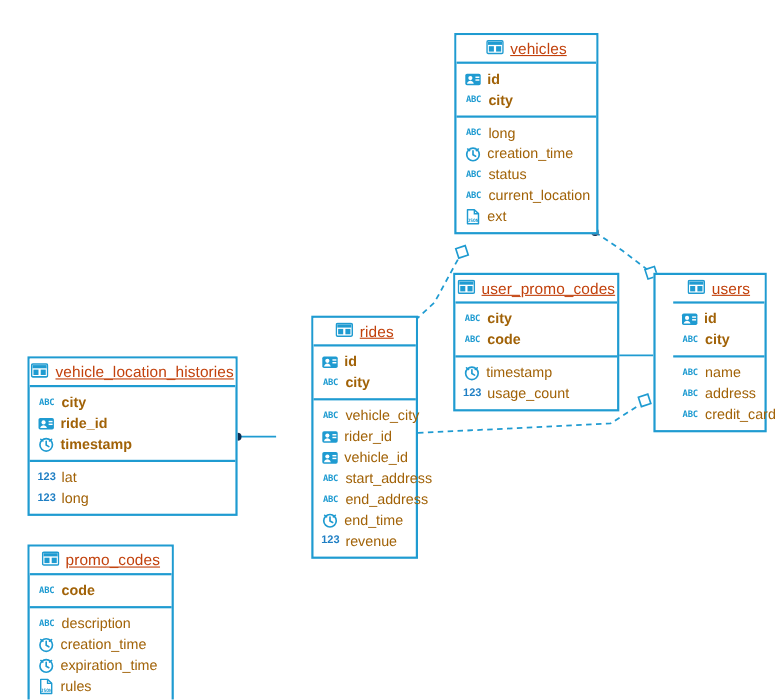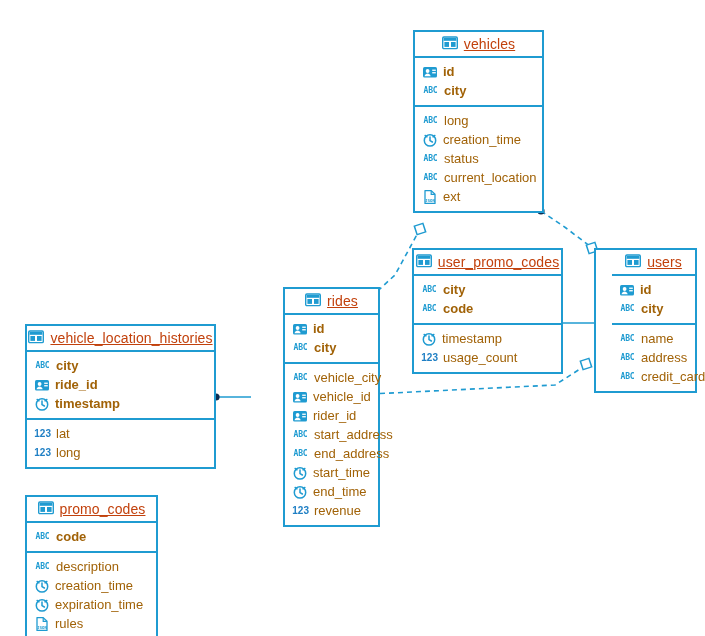--- a/index.html
+++ b/index.html
@@ -100,21 +100,21 @@
     text-align: center;
   }
   .ic-num {
     width: 17px;
     height: 13px;
     font-family: "Liberation Sans", sans-serif;
     font-size: 10px;
     font-weight: bold;
     color: #1f7fc4;
     line-height: 13px;
-    text-align: right;
+    text-align: left;
   }
 </style>
 </head>
 <body>
 
 <div id="canvas">
 
   <svg id="edges" viewBox="0 0 705 636" xmlns="http://www.w3.org/2000/svg">
       <g>
         <path d="M 371,297 L 395,275 L 420,229" fill="none" stroke="#1f9bd1" stroke-width="1.6" stroke-dasharray="5 4"></path>
@@ -331,52 +331,41 @@
           <div class="field">
             <span class="ic">
               <svg width="16" height="16" viewBox="0 0 16 16">
                 <rect x="1" y="3" width="14" height="10.5" rx="1.6" fill="#1f9bd1"></rect>
                 <circle cx="5.6" cy="7" r="1.9" fill="#ffffff"></circle>
                 <path d="M2.5 12.2c0.5-1.9 1.8-2.7 3.1-2.7s2.6 0.8 3.1 2.7z" fill="#ffffff"></path>
                 <rect x="10.2" y="5.6" width="3.6" height="1.3" fill="#ffffff"></rect>
                 <rect x="10.2" y="8.1" width="3.6" height="1.3" fill="#ffffff"></rect>
               </svg>
             </span>
+            <span class="fname">rider_id</span>
+          </div>
+          <div class="field">
+            <span class="ic">
+              <svg width="16" height="16" viewBox="0 0 16 16">
+                <rect x="1" y="3" width="14" height="10.5" rx="1.6" fill="#1f9bd1"></rect>
+                <circle cx="5.6" cy="7" r="1.9" fill="#ffffff"></circle>
+                <path d="M2.5 12.2c0.5-1.9 1.8-2.7 3.1-2.7s2.6 0.8 3.1 2.7z" fill="#ffffff"></path>
+                <rect x="10.2" y="5.6" width="3.6" height="1.3" fill="#ffffff"></rect>
+                <rect x="10.2" y="8.1" width="3.6" height="1.3" fill="#ffffff"></rect>
+              </svg>
+            </span>
             <span class="fname">vehicle_id</span>
           </div>
           <div class="field">
-            <span class="ic">
-              <svg width="16" height="16" viewBox="0 0 16 16">
-                <rect x="1" y="3" width="14" height="10.5" rx="1.6" fill="#1f9bd1"></rect>
-                <circle cx="5.6" cy="7" r="1.9" fill="#ffffff"></circle>
-                <path d="M2.5 12.2c0.5-1.9 1.8-2.7 3.1-2.7s2.6 0.8 3.1 2.7z" fill="#ffffff"></path>
-                <rect x="10.2" y="5.6" width="3.6" height="1.3" fill="#ffffff"></rect>
-                <rect x="10.2" y="8.1" width="3.6" height="1.3" fill="#ffffff"></rect>
-              </svg>
-            </span>
-            <span class="fname">rider_id</span>
-          </div>
-          <div class="field">
             <span class="ic ic-abc">ABC</span>
             <span class="fname">start_address</span>
           </div>
           <div class="field">
             <span class="ic ic-abc">ABC</span>
             <span class="fname">end_address</span>
-          </div>
-          <div class="field">
-            <span class="ic">
-              <svg width="16" height="16" viewBox="0 0 16 16">
-                <circle cx="8" cy="8.4" r="5.7" fill="#ffffff" stroke="#1f9bd1" stroke-width="1.5"></circle>
-                <path d="M8 5.1V8.6L10.4 10" fill="none" stroke="#1f9bd1" stroke-width="1.5" stroke-linecap="round"></path>
-                <path d="M3.1 3.4 L5.0 4.9" stroke="#1f9bd1" stroke-width="1.4" stroke-linecap="round"></path>
-                <path d="M12.9 3.4 L11.0 4.9" stroke="#1f9bd1" stroke-width="1.4" stroke-linecap="round"></path>
-              </svg>
-            </span>
-            <span class="fname">start_time</span>
           </div>
           <div class="field">
             <span class="ic">
               <svg width="16" height="16" viewBox="0 0 16 16">
                 <circle cx="8" cy="8.4" r="5.7" fill="#ffffff" stroke="#1f9bd1" stroke-width="1.5"></circle>
                 <path d="M8 5.1V8.6L10.4 10" fill="none" stroke="#1f9bd1" stroke-width="1.5" stroke-linecap="round"></path>
                 <path d="M3.1 3.4 L5.0 4.9" stroke="#1f9bd1" stroke-width="1.4" stroke-linecap="round"></path>
                 <path d="M12.9 3.4 L11.0 4.9" stroke="#1f9bd1" stroke-width="1.4" stroke-linecap="round"></path>
               </svg>
             </span>

